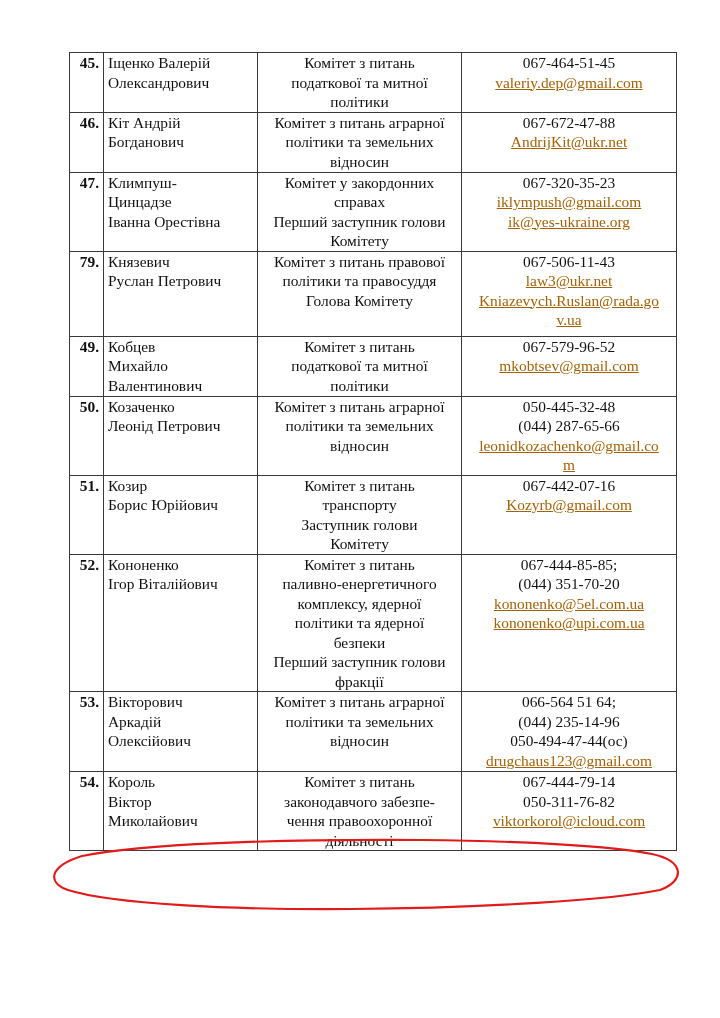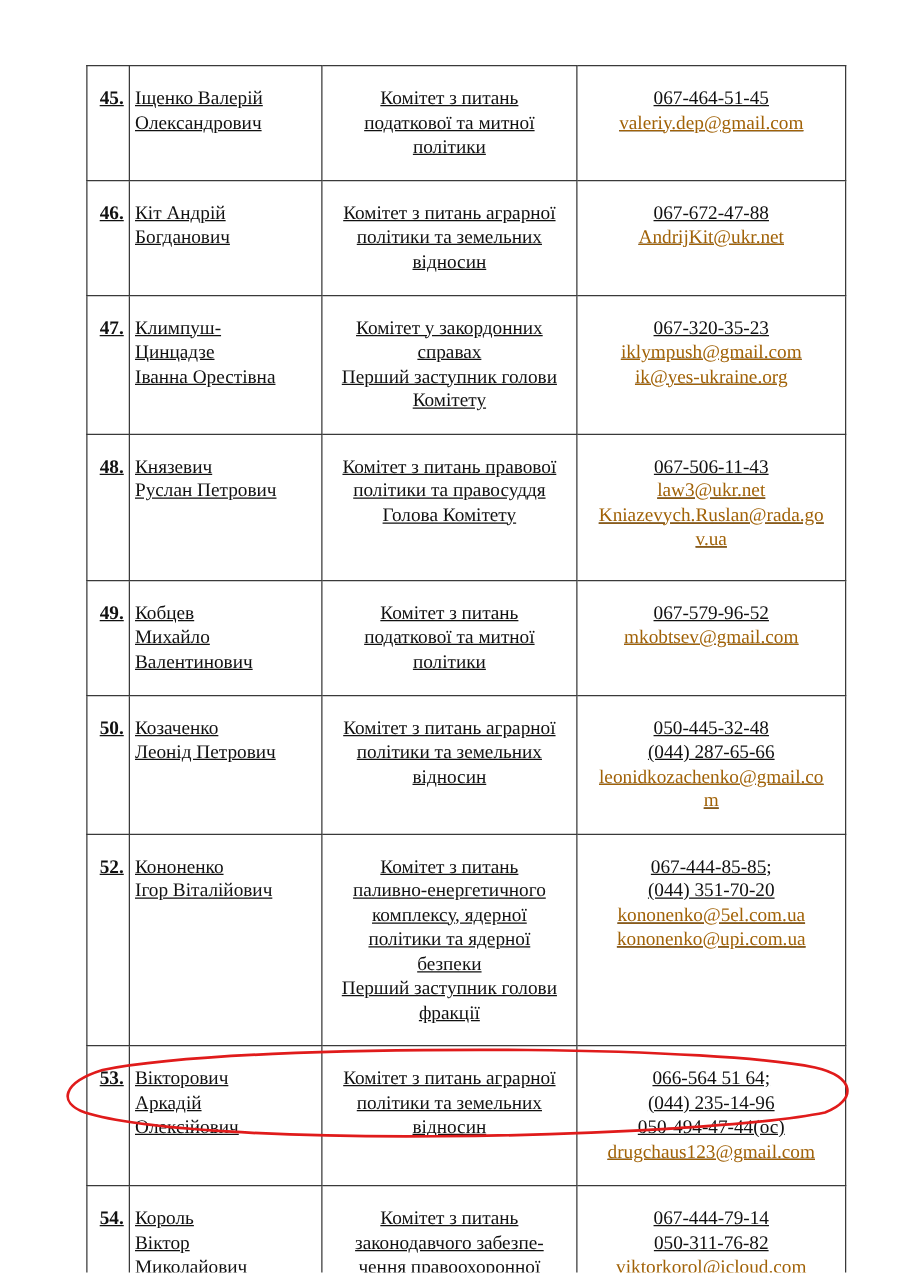--- a/index.html
+++ b/index.html
@@ -26,23 +26,22 @@
       top: 52px;
       width: 607px;
       border-collapse: collapse;
       table-layout: fixed;
       font-size: 15.4px;
       line-height: 19.5px;
     }
     table.contacts td {
       border: 1.3px solid #3a3a3a;
       vertical-align: top;
-      padding: 16px 4px;
+      padding: 0 4px;
       overflow: hidden;
-      text-decoration: underline;
     }
     col.c-num { width: 34px; }
     col.c-name { width: 154px; }
     col.c-comm { width: 204px; }
     col.c-cont { width: 215px; }
     td.num {
       font-weight: bold;
       text-align: right;
       padding-right: 3px;
       padding-left: 0;
@@ -148,21 +147,21 @@
           <span class="line">Комітету</span>
         </td>
         <td class="cont">
           <span class="line">067-320-35-23</span>
           <a class="email" href="#">iklympush@gmail.com</a>
           <a class="email" href="#">ik@yes-ukraine.org</a>
         </td>
       </tr>
 
       <tr class="r48">
-        <td class="num">48.</td>
+        <td class="num">79.</td>
         <td class="name">
           <span class="line">Князевич</span>
           <span class="line">Руслан Петрович</span>
         </td>
         <td class="comm">
           <span class="line">Комітет з питань правової</span>
           <span class="line">політики та правосуддя</span>
           <span class="line">Голова Комітету</span>
         </td>
         <td class="cont">
@@ -203,20 +202,37 @@
           <span class="line">відносин</span>
         </td>
         <td class="cont">
           <span class="line">050-445-32-48</span>
           <span class="line">(044) 287-65-66</span>
           <a class="email" href="#">leonidkozachenko@gmail.co</a>
           <a class="email" href="#">m</a>
         </td>
       </tr>
 
+      <tr class="r51">
+        <td class="num">51.</td>
+        <td class="name">
+          <span class="line">Козир</span>
+          <span class="line">Борис Юрійович</span>
+        </td>
+        <td class="comm">
+          <span class="line">Комітет з питань</span>
+          <span class="line">транспорту</span>
+          <span class="line">Заступник голови</span>
+          <span class="line">Комітету</span>
+        </td>
+        <td class="cont">
+          <span class="line">067-442-07-16</span>
+          <a class="email" href="#">Kozyrb@gmail.com</a>
+        </td>
+      </tr>
 
       <tr class="r52">
         <td class="num">52.</td>
         <td class="name">
           <span class="line">Кононенко</span>
           <span class="line">Ігор Віталійович</span>
         </td>
         <td class="comm">
           <span class="line">Комітет з питань</span>
           <span class="line">паливно-енергетичного</span>

